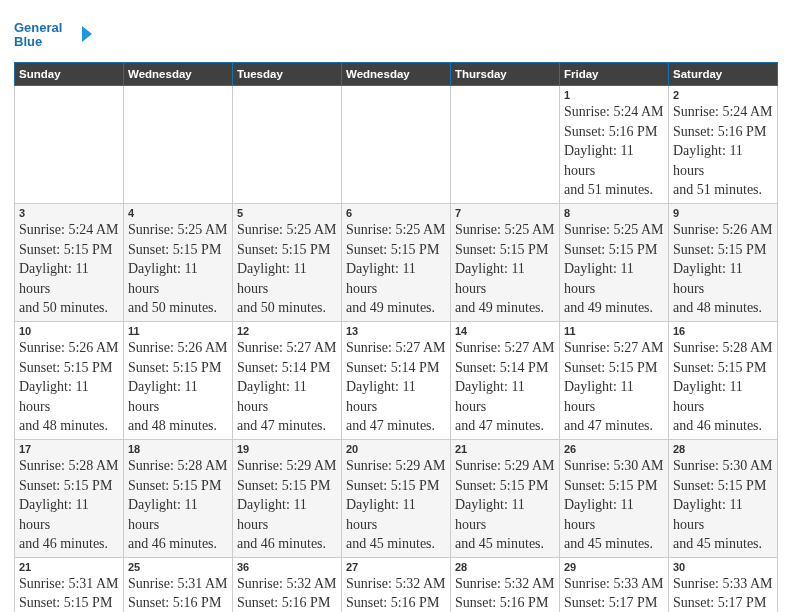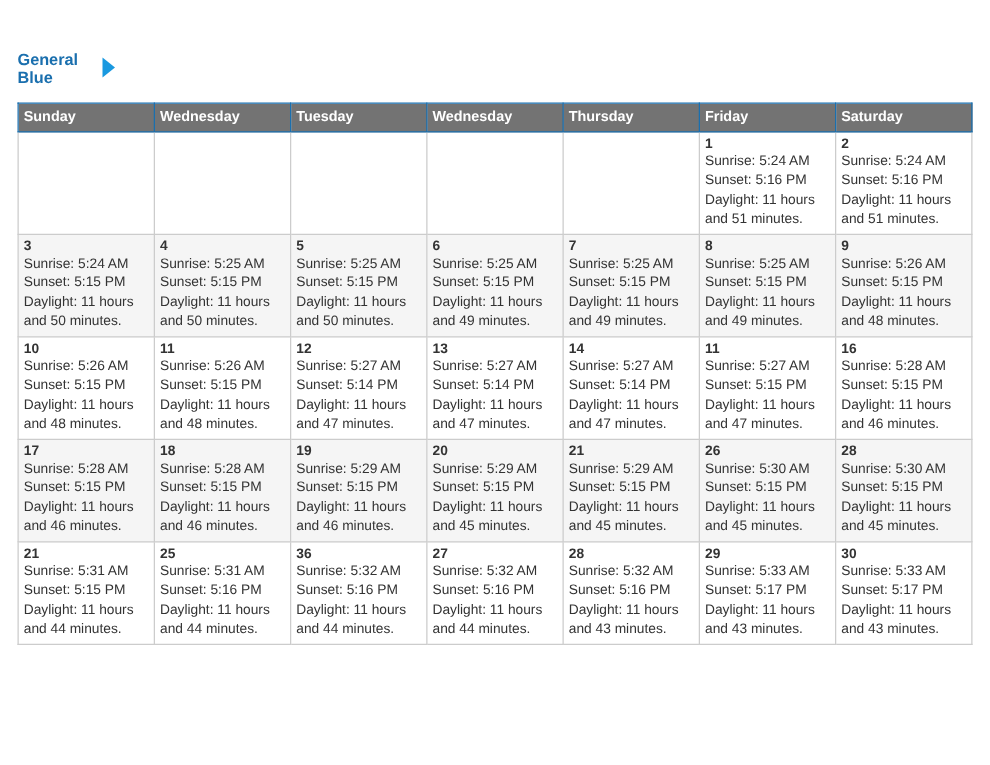--- a/index.html
+++ b/index.html
@@ -9,21 +9,20 @@
       width: 792px;
       height: 612px;
       overflow: hidden;
     }
     .page {
       width: 792px;
       height: 440px;
       padding: 12px 14px 8px 14px;
       display: flex;
       flex-direction: column;
-      margin-top: 20px;
     }
     .header {
       display: flex;
       align-items: flex-start;
       justify-content: space-between;
       margin-bottom: 6px;
     }
     .logo {
       display: flex;
       align-items: center;
@@ -43,21 +42,21 @@
       color: #555;
     }
     .calendar {
       flex: 1;
       border: 1px solid #ccc;
       border-collapse: collapse;
       width: 100%;
       table-layout: fixed;
     }
     .calendar th {
-      background: #737373;
+      background: #404040;
       color: #fff;
       font-size: 11.5px;
       font-weight: bold;
       padding: 5px 4px;
       text-align: left;
       border: 1px solid #1a6fae;
     }
     .calendar td {
       border: 1px solid #ccc;
       vertical-align: top;
@@ -73,23 +72,24 @@
     .calendar td.shaded {
       background: #f5f5f5;
     }
     .day-num {
       font-size: 11px;
       font-weight: bold;
       display: block;
       margin-bottom: 1px;
     }
     .day-info {
-      font-size: 11px;
+      font-size: 14px;
       line-height: 1.4;
       color: #333;
+      font-family: Liberation Serif, serif;
     }
     table {
       width: 100%;
       border-collapse: collapse;
     }
   </style>
 </head>
 <body>
 
 <div class="page">

